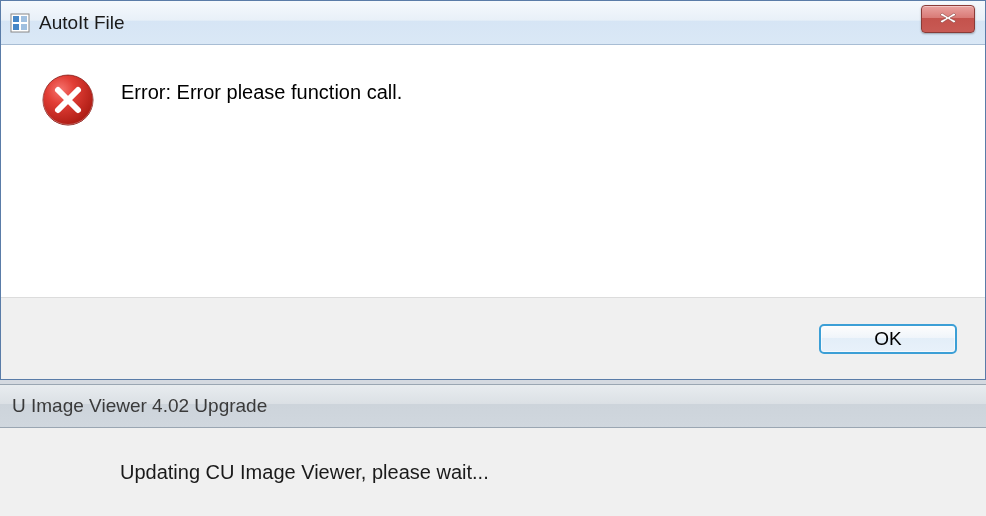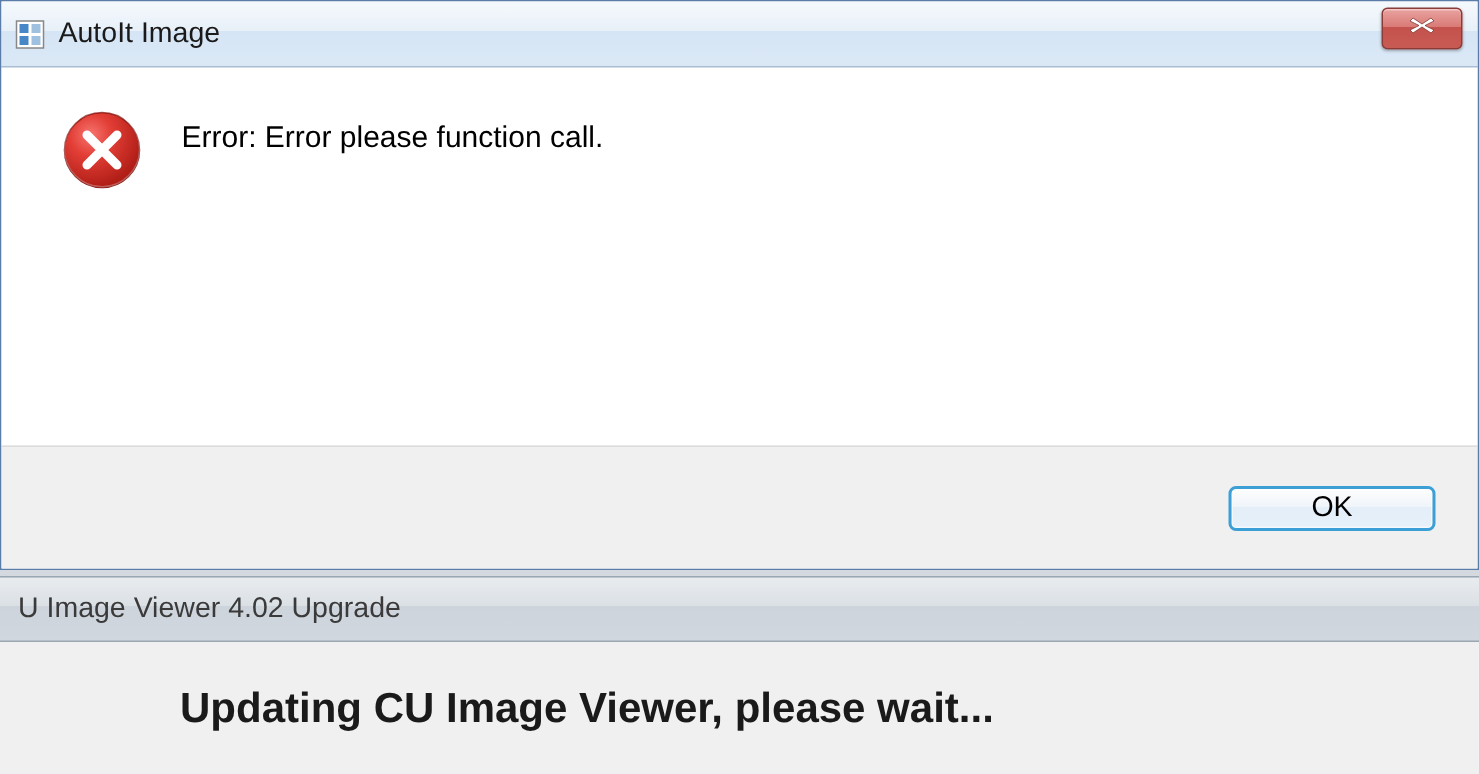--- a/index.html
+++ b/index.html
@@ -158,23 +158,22 @@
     
     .bg-body {
       background: #f0f0f0;
       height: 88px;
       display: flex;
       align-items: center;
       padding-left: 120px;
     }
     
     .bg-message {
-      font-size: 28px;
+      font-size: 20px;
       color: #1a1a1a;
-      font-weight: bold;
     }
   </style>
 </head>
 <body>
 
 <div class="bg-window">
   <div class="bg-titlebar">
     <span class="bg-title-text">U Image Viewer 4.02 Upgrade</span>
   </div>
   <div class="bg-body">
@@ -186,21 +185,21 @@
   <div class="titlebar">
     <span class="title-icon">
       <svg width="20" height="20" viewBox="0 0 20 20">
         <rect x="1" y="1" width="18" height="18" fill="#fff" stroke="#888" stroke-width="1"></rect>
         <rect x="3" y="3" width="6" height="6" fill="#4787c7"></rect>
         <rect x="3" y="11" width="6" height="6" fill="#4787c7"></rect>
         <rect x="11" y="3" width="6" height="6" fill="#a0c0e0"></rect>
         <rect x="11" y="11" width="6" height="6" fill="#a0c0e0"></rect>
       </svg>
     </span>
-    <span class="title-text">AutoIt Image</span>
+    <span class="title-text">AutoIt File</span>
     <div class="close-button">
       <span class="close-x">
         <svg width="18" height="12" viewBox="0 0 18 12">
           <path d="M 3 1 L 9 5 L 15 1 L 17 3 L 11 6 L 17 9 L 15 11 L 9 7 L 3 11 L 1 9 L 7 6 L 1 3 Z" fill="#fff" stroke="#7a2f2b" stroke-width="0.5"></path>
         </svg>
       </span>
     </div>
   </div>
 
   <div class="dialog-body">

